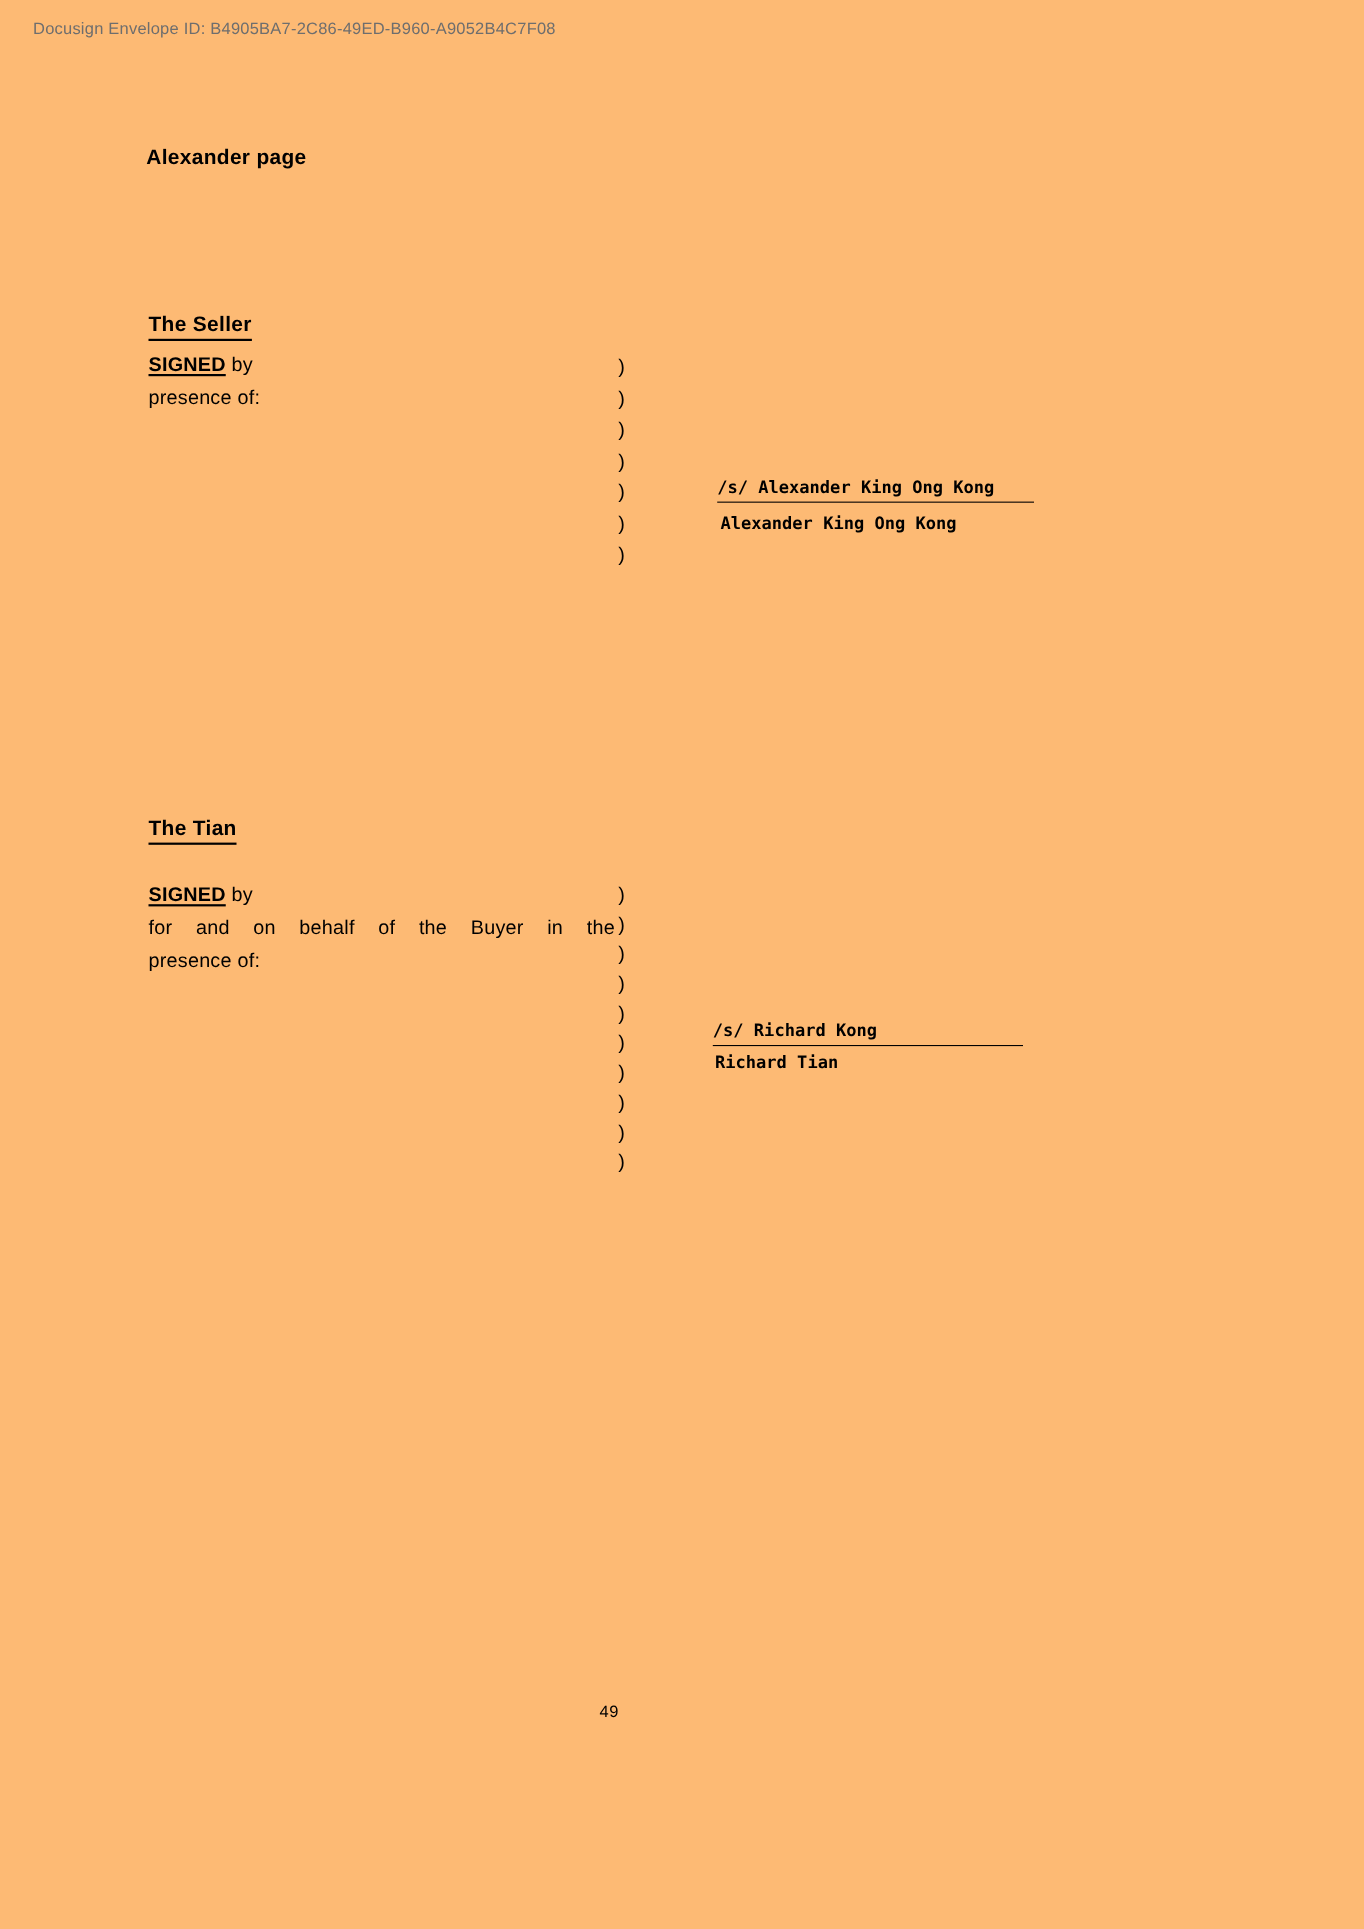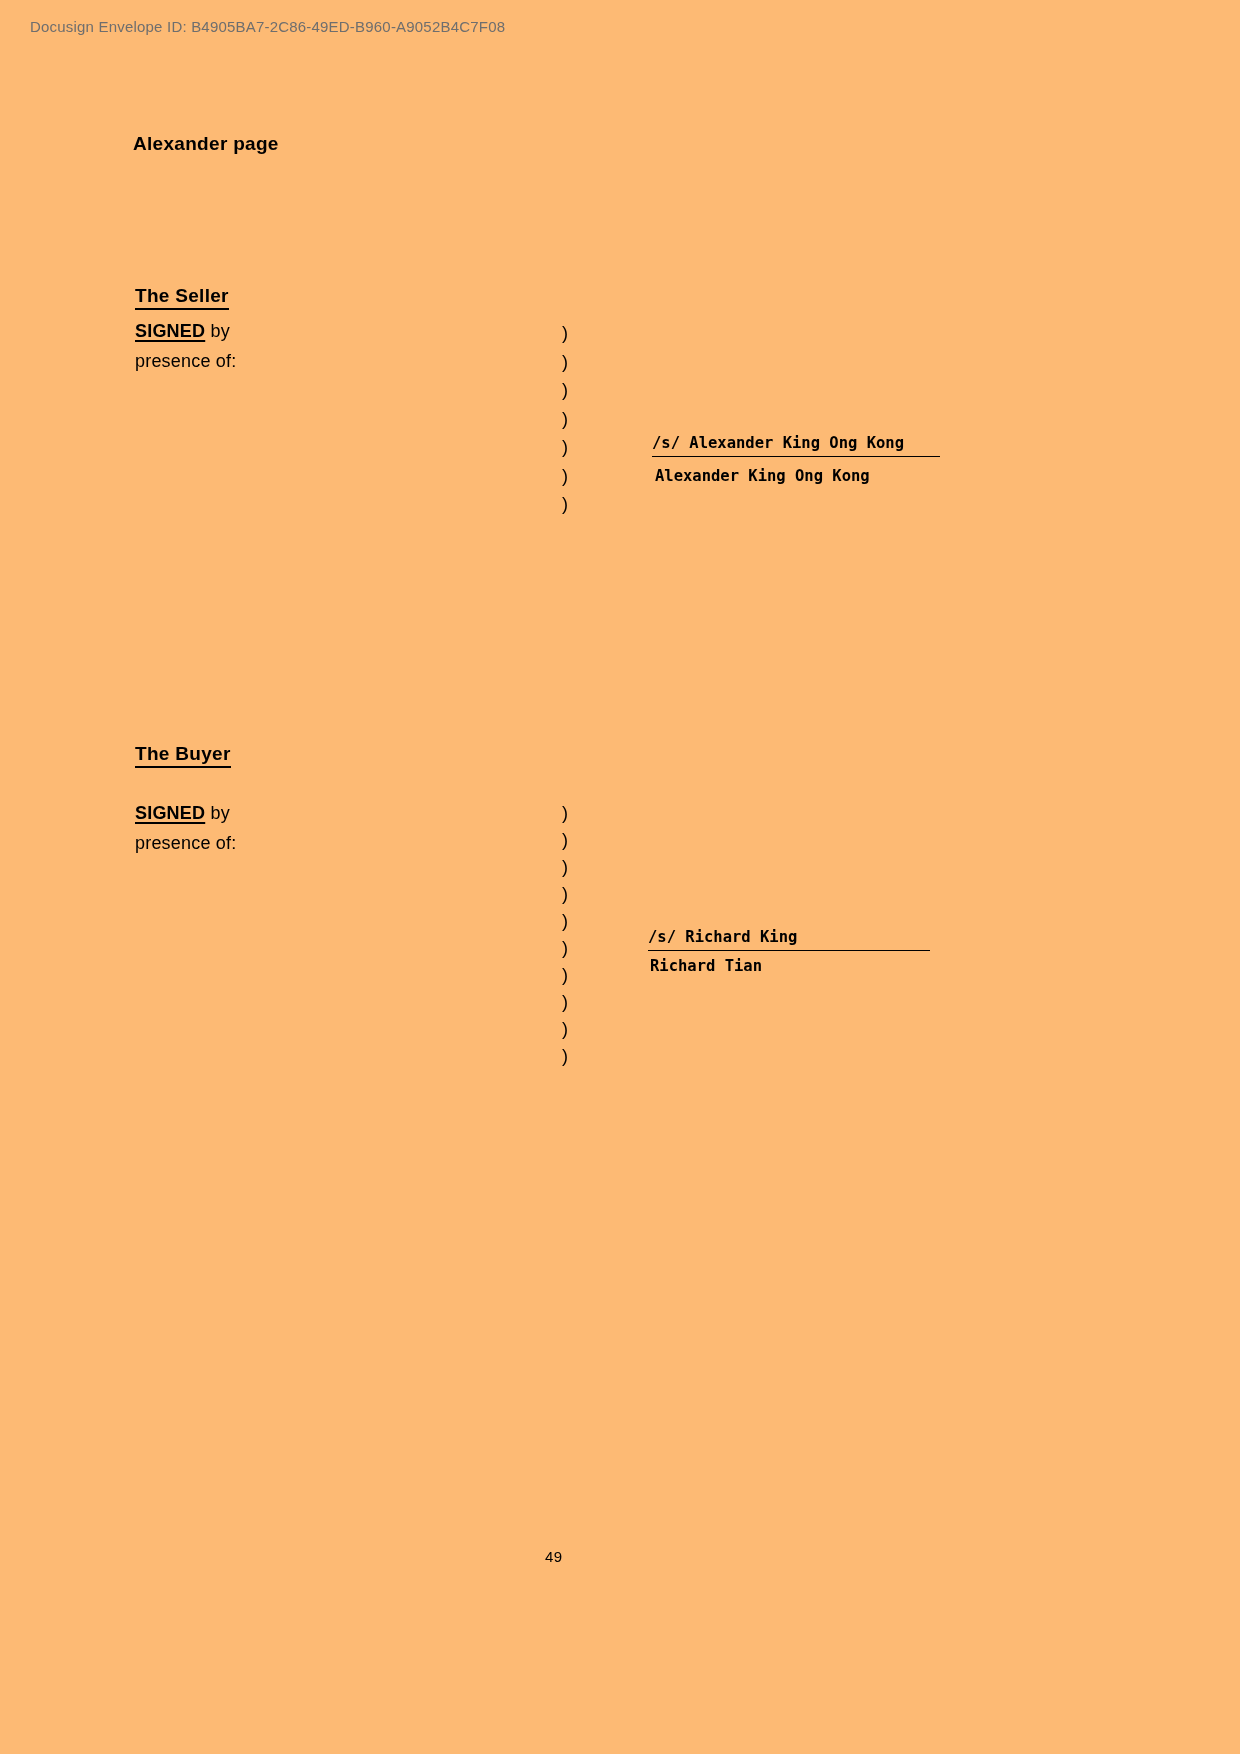--- a/index.html
+++ b/index.html
@@ -131,38 +131,39 @@
 )
 )
 )
 )</div>
 
   <div class="sig-line" id="seller-sig">/s/ Alexander King Ong Kong</div>
 
   <div class="sig-name" id="seller-sig-name">Alexander King Ong Kong</div>
 
   <div class="section-heading" id="buyer-heading">
-    <span class="hd">The Buyer</span>
+    <span class="hd">The Tian</span>
   </div>
 
   <div class="sign-text" id="buyer-text">
     <div><span class="signed-word">SIGNED</span><span> by</span></div>
+    <div class="behalf-line">for and on behalf of the Buyer in the</div>
     <div>presence of:</div>
   </div>
 
   <div class="bracket-col buyer" id="buyer-brackets">)
 )
 )
 )
 )
 )
 )
 )
 )
 )</div>
 
-  <div class="sig-line" id="buyer-sig">/s/ Richard King</div>
+  <div class="sig-line" id="buyer-sig">/s/ Richard Kong</div>
 
   <div class="sig-name" id="buyer-sig-name">Richard Tian</div>
 
   <div class="page-number">49</div>
 
 </div>
 
 </body></html>

